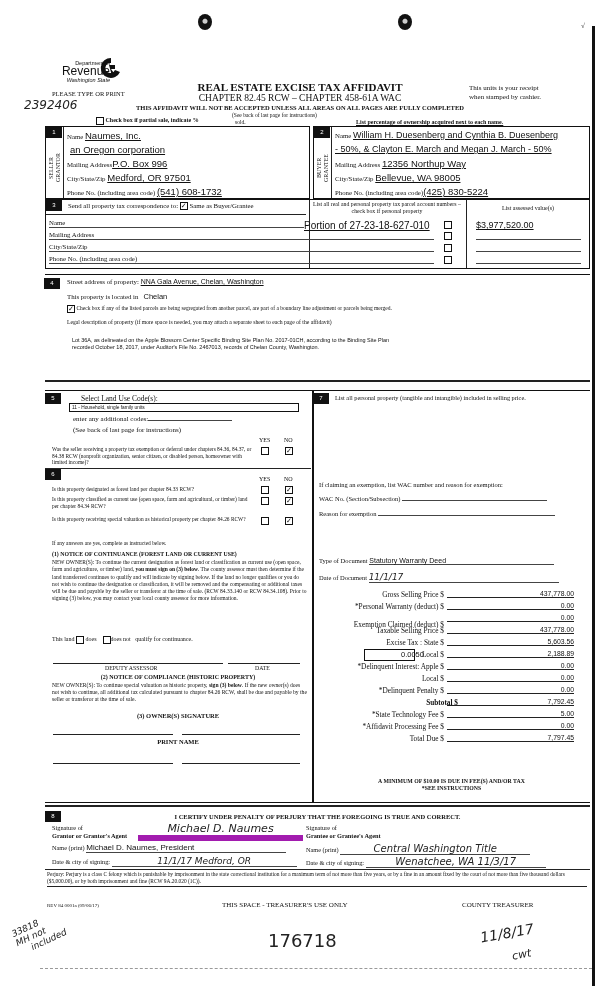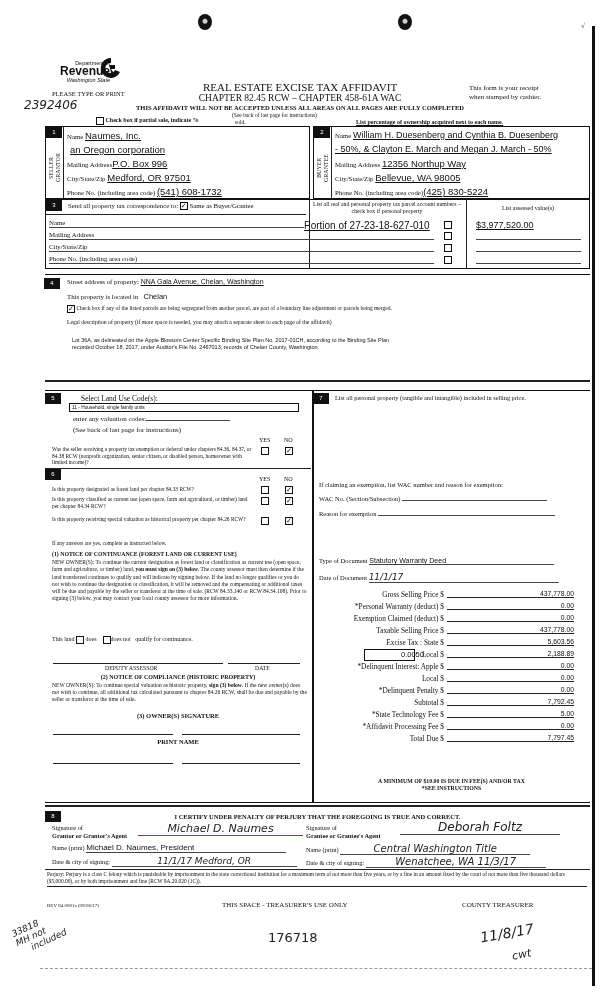--- a/index.html
+++ b/index.html
@@ -26,35 +26,35 @@
 <body>
 
 <div class="hole" style="left:198px;top:14px;"></div>
 <div class="hole" style="left:398px;top:14px;"></div>
 <div class="abs" style="left:581px;top:22px;font-size:7px;">√</div>
 <div class="vline" style="left:592px;top:26px;height:960px;border-left:3px solid #111;"></div>
 
 <div>
   <div class="abs" style="left:52px;top:60px;text-align:right;width:58px;">
     <div class="sans" style="font-size:5.5px;">Department of</div>
-    <div class="sans" style="font-size:12px;font-weight:bold;line-height:11px;">Revenue</div>
+    <div class="sans" style="font-size:12px;font-weight:normal;line-height:11px;">Revenue</div>
     <div class="sans" style="font-size:5.5px;font-style:italic;">Washington State</div>
   </div>
   <div class="abs" style="left:100px;top:56px;width:22px;height:24px;">
     <svg width="22" height="24" viewBox="0 0 22 24">
         <path d="M11 2 A10 10 0 1 0 20 16 L15 14 A5 5 0 1 1 11 7 Z" fill="#111"></path>
         <path d="M9 9 L15 9 L15 13 L11 13 L16 20 L12 20 Z" fill="#111"></path>
       </svg>
   </div>
   <div class="abs" style="left:52px;top:90px;font-size:6.5px;">PLEASE TYPE OR PRINT</div>
   <div class="abs hand" style="left:24px;top:98px;font-size:12px;">2392406</div>
-  <div class="abs" style="left:0;top:81px;width:600px;text-align:center;font-size:11px;font-weight:normal;">REAL ESTATE EXCISE TAX AFFIDAVIT</div>
+  <div class="abs" style="left:0;top:81px;width:600px;text-align:center;font-size:11px;font-weight:bold;">REAL ESTATE EXCISE TAX AFFIDAVIT</div>
   <div class="abs" style="left:0;top:93px;width:600px;text-align:center;font-size:9.5px;">CHAPTER 82.45 RCW – CHAPTER 458-61A WAC</div>
   <div class="abs" style="left:469px;top:84px;font-size:7px;line-height:9px;">
-    <div>This form is your receipt</div>
+    <div>This units is your receipt</div>
     <div>when stamped by cashier.</div>
   </div>
   <div class="abs" style="left:0;top:104px;width:600px;text-align:center;font-size:6.5px;font-weight:bold;">THIS AFFIDAVIT WILL NOT BE ACCEPTED UNLESS ALL AREAS ON ALL PAGES ARE FULLY COMPLETED</div>
   <div class="abs" style="left:232px;top:112px;font-size:5.5px;">(See back of last page for instructions)</div>
   <div class="abs" style="left:96px;top:117px;font-size:6px;font-weight:bold;">
     <span class="cb"></span>
     <span>Check box if partial sale, indicate %</span>
   </div>
   <div class="abs" style="left:235px;top:119px;font-size:5.5px;">sold.</div>
   <div class="abs" style="left:356px;top:119px;font-size:6px;font-weight:bold;text-decoration:underline;">List percentage of ownership acquired next to each name.</div>
@@ -125,21 +125,21 @@
   <div class="abs sans" style="left:27px;top:62px;font-size:5.5px;line-height:7px;">
     <div>Lot 36A, as delineated on the Apple Blossom Center Specific Binding Site Plan No. 2017-01CH, according to the Binding Site Plan</div>
     <div>recorded October 18, 2017, under Auditor's File No. 2467013, records of Chelan County, Washington.</div>
   </div>
 </div>
 
 <div class="box" style="left:45px;top:390px;width:268px;height:413px;border-left:none;">
   <div class="badge" style="left:0;top:2px;">5</div>
   <div class="row" style="left:24px;top:3px;font-size:7.5px;padding-left:12px;">Select Land Use Code(s):</div>
   <div class="abs sans" style="left:24px;top:12px;width:230px;height:9px;border:1px solid #111;font-size:4.8px;line-height:7px;padding-left:2px;">11 - Household, single family units</div>
-  <div class="row" style="left:28px;top:24px;font-size:7px;"><span>enter any valuation codes:</span><span style="display:inline-block;width:84px;border-bottom:1px solid #444;"></span></div>
+  <div class="row" style="left:28px;top:24px;font-size:7px;"><span>enter any additional codes:</span><span style="display:inline-block;width:84px;border-bottom:1px solid #444;"></span></div>
   <div class="row" style="left:28px;top:35px;font-size:7px;">(See back of last page for instructions)</div>
   <div class="row" style="left:214px;top:46px;font-size:6px;">YES</div>
   <div class="row" style="left:239px;top:46px;font-size:6px;">NO</div>
   <div class="abs small" style="left:7px;top:55px;width:200px;font-size:5.4px;line-height:6.5px;">Was the seller receiving a property tax exemption or deferral under chapters 84.36, 84.37, or 84.38 RCW (nonprofit organization, senior citizen, or disabled person, homeowner with limited income)?</div>
   <div class="abs" style="left:216px;top:56px;"><span class="cb"></span></div>
   <div class="abs" style="left:240px;top:56px;"><span class="cb">✓</span></div>
 
   <div class="hline" style="left:0;top:77px;width:266px;"></div>
   <div class="badge" style="left:0;top:78px;">6</div>
   <div class="row" style="left:214px;top:85px;font-size:6px;">YES</div>
@@ -189,21 +189,21 @@
 
   <div class="abs" style="left:0;top:199px;width:265px;">
     <div class="abs" style="left:0;top:0;width:130px;height:12px;">
         <div class="fin-label">Gross Selling Price $</div>
       </div>
     <div class="fin-val" style="left:133px;top:0;width:127px;">437,778.00</div>
     <div class="abs" style="left:0;top:12px;width:130px;height:12px;">
         <div class="fin-label">*Personal Warranty (deduct) $</div>
       </div>
     <div class="fin-val" style="left:133px;top:12px;width:127px;">0.00</div>
-    <div class="abs" style="left:0;top:24px;width:130px;height:12px;">
+    <div class="abs" style="left:0;top:30px;width:130px;height:12px;">
         <div class="fin-label">Exemption Claimed (deduct) $</div>
       </div>
     <div class="fin-val" style="left:133px;top:24px;width:127px;">0.00</div>
     <div class="abs" style="left:0;top:36px;width:130px;height:12px;">
         <div class="fin-label">Taxable Selling Price $</div>
       </div>
     <div class="fin-val" style="left:133px;top:36px;width:127px;">437,778.00</div>
     <div class="abs" style="left:0;top:48px;width:130px;height:12px;">
         <div class="fin-label">Excise Tax : State $</div>
       </div>
@@ -218,21 +218,21 @@
       </div>
     <div class="fin-val" style="left:133px;top:72px;width:127px;">0.00</div>
     <div class="abs" style="left:0;top:84px;width:130px;height:12px;">
         <div class="fin-label">Local $</div>
       </div>
     <div class="fin-val" style="left:133px;top:84px;width:127px;">0.00</div>
     <div class="abs" style="left:0;top:96px;width:130px;height:12px;">
         <div class="fin-label">*Delinquent Penalty $</div>
       </div>
     <div class="fin-val" style="left:133px;top:96px;width:127px;">0.00</div>
-    <div class="abs" style="left:0;top:108px;width:130px;height:12px;">
+    <div class="abs" style="left:14px;top:108px;width:130px;height:12px;font-weight:bold;">
         <div class="fin-label">Subtotal $</div>
       </div>
     <div class="fin-val" style="left:133px;top:108px;width:127px;">7,792.45</div>
     <div class="abs" style="left:0;top:120px;width:130px;height:12px;">
         <div class="fin-label">*State Technology Fee $</div>
       </div>
     <div class="fin-val" style="left:133px;top:120px;width:127px;">5.00</div>
     <div class="abs" style="left:0;top:132px;width:130px;height:12px;">
         <div class="fin-label">*Affidavit Processing Fee $</div>
       </div>
@@ -249,42 +249,41 @@
 </div>
 
 <div class="abs" style="left:45px;top:805px;width:545px;height:90px;border-top:2px solid #222;">
   <div class="badge" style="left:0;top:4px;">8</div>
   <div class="abs" style="left:0;top:6px;width:545px;text-align:center;font-size:6.5px;font-weight:bold;">I CERTIFY UNDER PENALTY OF PERJURY THAT THE FOREGOING IS TRUE AND CORRECT.</div>
 
   <div class="abs" style="left:7px;top:17px;font-size:6.3px;line-height:8px;">
     <div>Signature of</div>
     <div style="font-weight:bold;">Grantor or Grantor's Agent</div>
   </div>
-  <div class="abs hand" style="left:93px;top:15px;width:165px;border-bottom:1px solid #a21caf;font-size:11px;text-align:center;">Michael D. Naumes</div>
+  <div class="abs hand" style="left:93px;top:15px;width:165px;border-bottom:6px solid #a21caf;font-size:11px;text-align:center;">Michael D. Naumes</div>
   <div class="row" style="left:7px;top:36px;font-size:6.3px;"><span>Name (print)</span> <span class="sans" style="display:inline-block;width:200px;border-bottom:1px solid #444;font-size:8px;">Michael D. Naumes, President</span></div>
   <div class="row" style="left:7px;top:49px;font-size:6.3px;"><span>Date &amp; city of signing:</span> <span class="hand" style="display:inline-block;width:185px;border-bottom:1px solid #444;font-size:9px;text-align:center;">11/1/17   Medford, OR</span></div>
 
   <div class="abs" style="left:261px;top:17px;font-size:6.3px;line-height:8px;">
     <div>Signature of</div>
     <div style="font-weight:bold;">Grantee or Grantee's Agent</div>
   </div>
-  <div class="abs hand" style="left:355px;top:13px;width:160px;border-bottom:1px solid #444;font-size:12px;text-align:center;">Deborah Foltz</div>
   <div class="row" style="left:261px;top:36px;font-size:6.3px;"><span>Name (print)</span> <span class="hand" style="display:inline-block;width:190px;border-bottom:1px solid #444;font-size:10px;text-align:center;">Central Washington Title</span></div>
   <div class="row" style="left:261px;top:49px;font-size:6.3px;"><span>Date &amp; city of signing:</span> <span class="hand" style="display:inline-block;width:180px;border-bottom:1px solid #444;font-size:10px;text-align:center;">Wenatchee, WA   11/3/17</span></div>
 
   <div class="hline" style="left:0;top:62px;width:545px;"></div>
   <div class="abs" style="left:2px;top:64px;width:540px;font-size:5.4px;line-height:7px;border-bottom:1px solid #222;padding-bottom:1px;">Perjury: Perjury is a class C felony which is punishable by imprisonment in the state correctional institution for a maximum term of not more than five years, or by a fine in an amount fixed by the court of not more than five thousand dollars ($5,000.00), or by both imprisonment and fine (RCW 9A.20.020 (1C)).</div>
 </div>
 
 <div>
   <div class="abs" style="left:47px;top:903px;font-size:5px;">REV 84 0001a (09/06/17)</div>
   <div class="abs" style="left:222px;top:901px;font-size:7px;">THIS SPACE - TREASURER'S USE ONLY</div>
   <div class="abs" style="left:462px;top:901px;font-size:7px;">COUNTY TREASURER</div>
   <div class="abs hand" style="left:10px;top:930px;font-size:9px;line-height:10px;transform:rotate(-25deg);transform-origin:left top;">
     <div>33818</div>
     <div>MH not</div>
     <div style="padding-left:12px;">included</div>
   </div>
-  <div class="abs hand" style="left:268px;top:930px;font-size:13px;font-style:normal;">176718</div>
+  <div class="abs hand" style="left:268px;top:930px;font-size:18px;font-style:normal;">176718</div>
   <div class="abs hand" style="left:480px;top:925px;font-size:14px;transform:rotate(-10deg);">11/8/17</div>
   <div class="abs hand" style="left:512px;top:948px;font-size:11px;transform:rotate(-10deg);">cwt</div>
   <div class="hline" style="left:40px;top:968px;width:552px;border-top:1px dashed #999;"></div>
 </div>
 
 </body></html>

